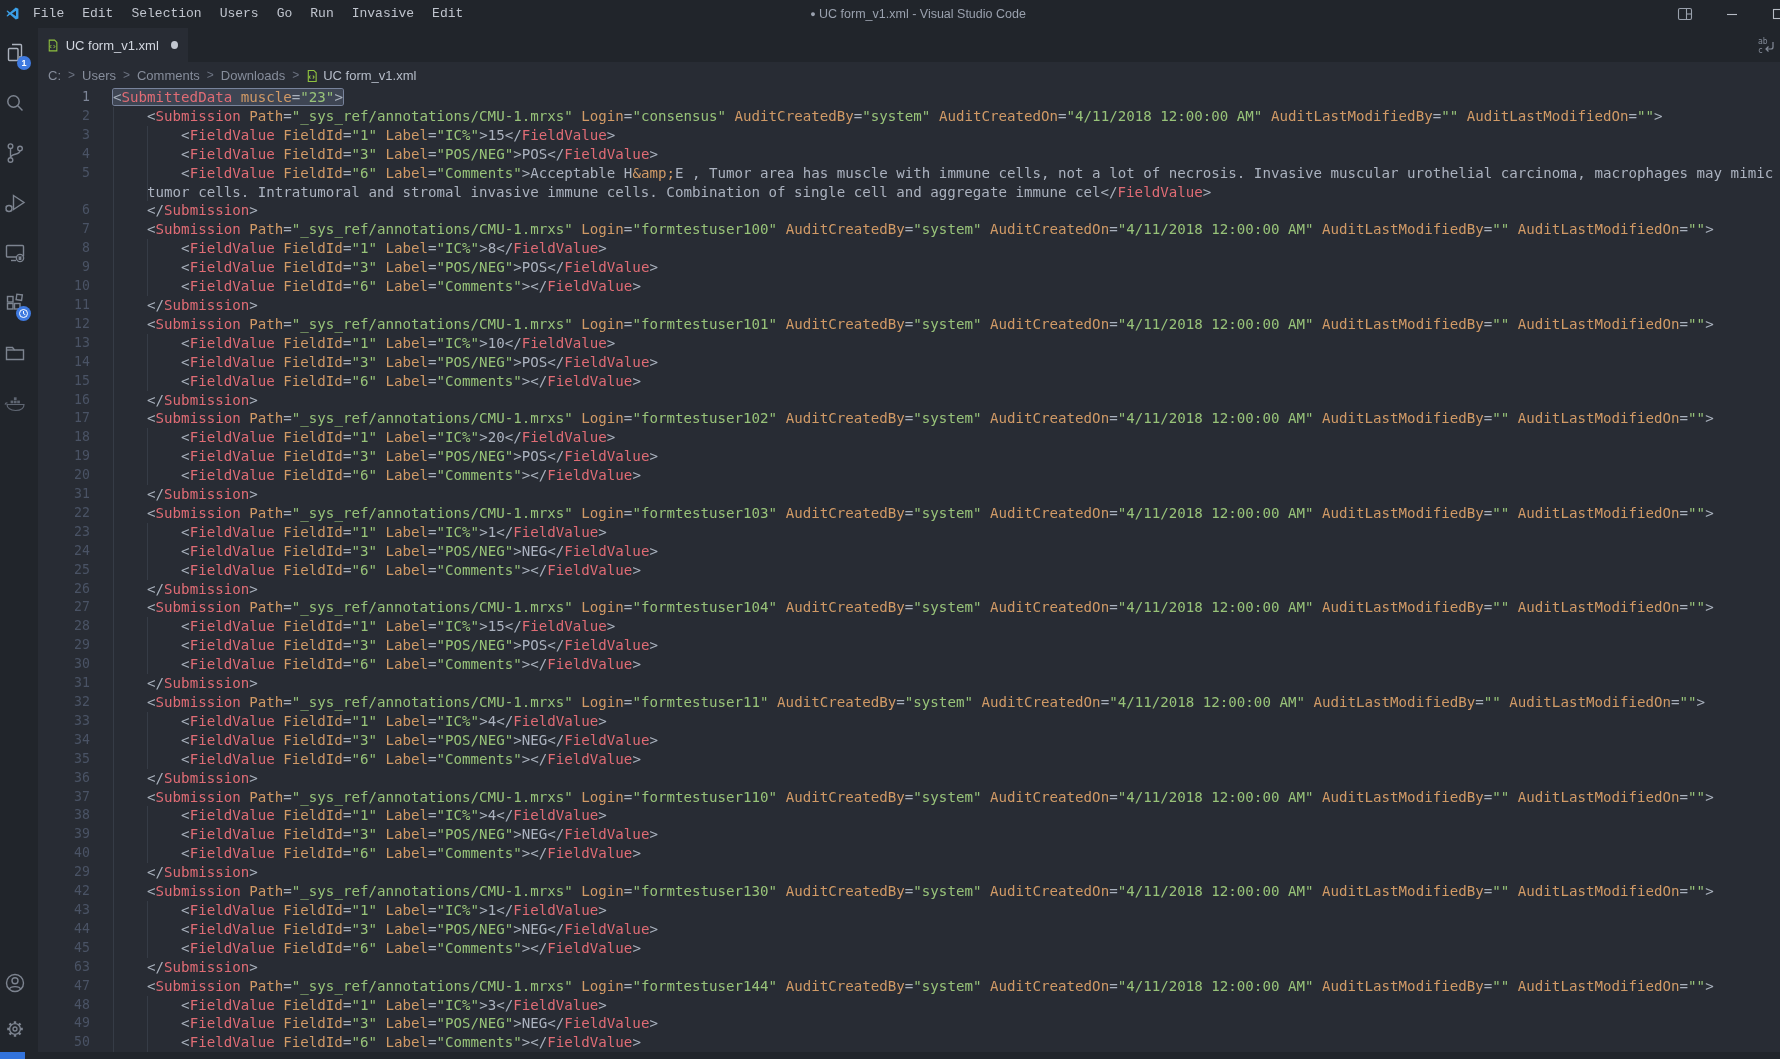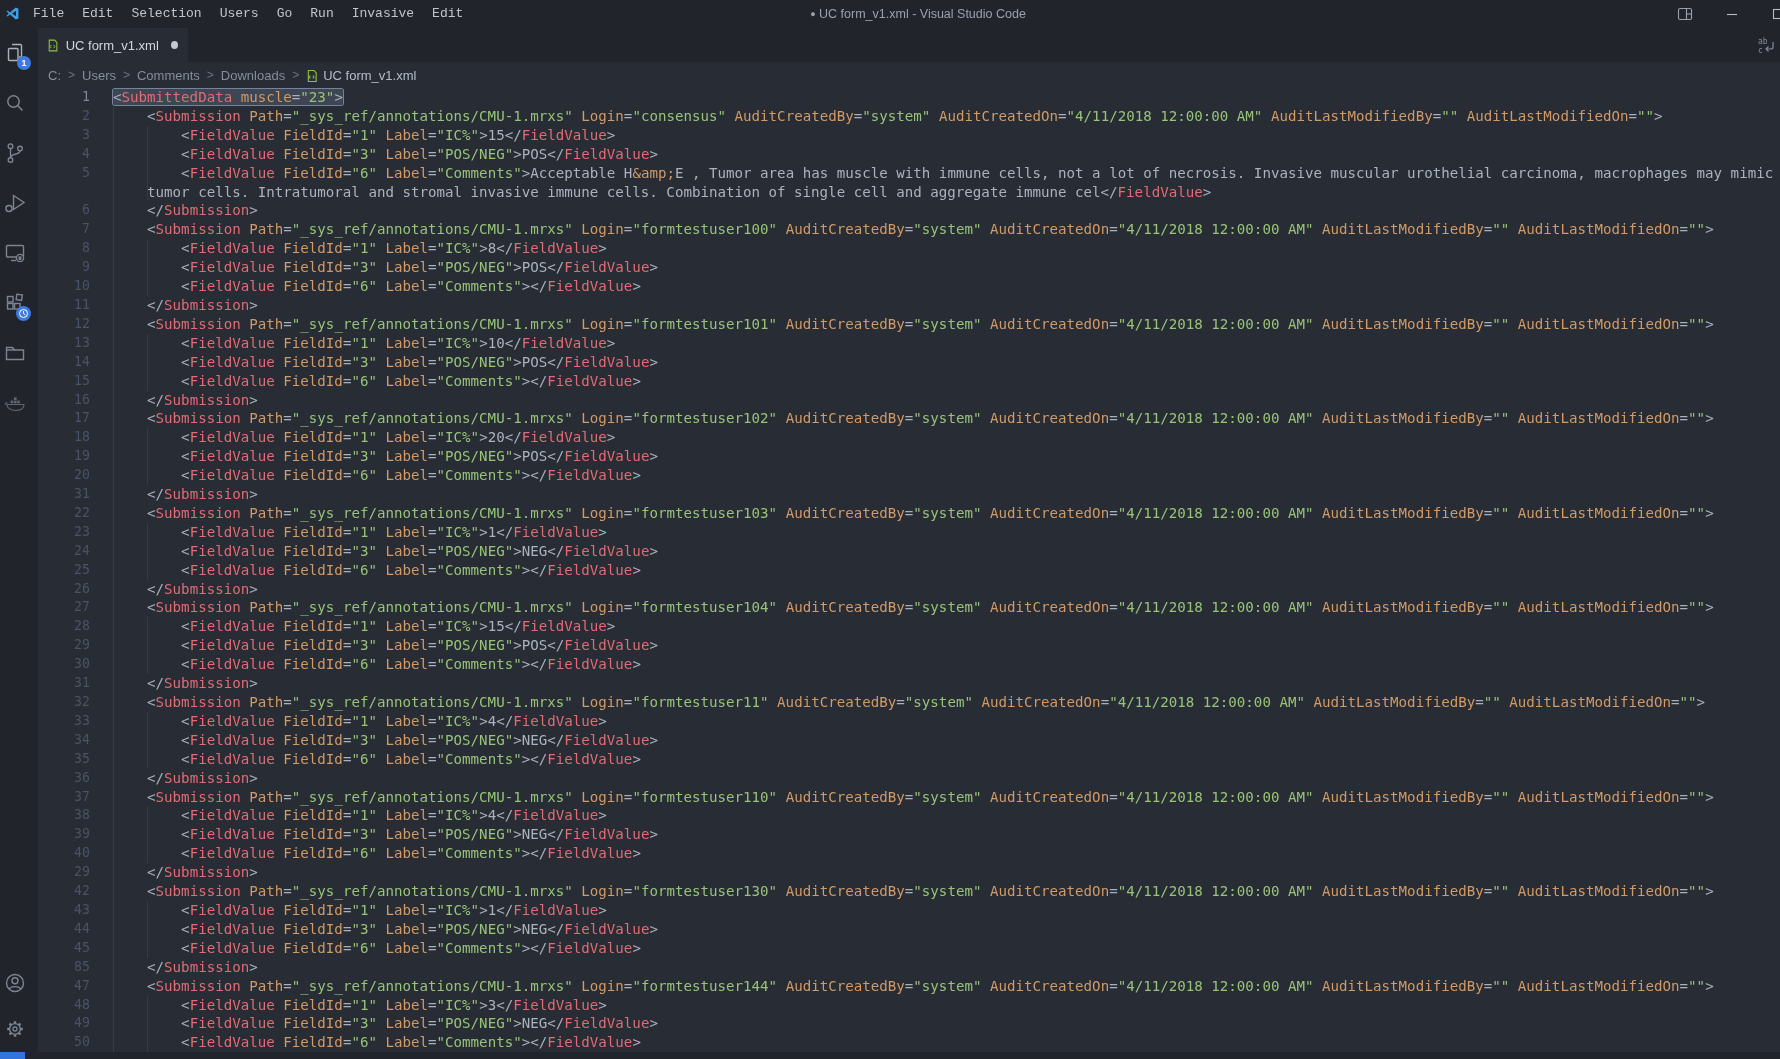--- a/index.html
+++ b/index.html
@@ -276,21 +276,21 @@
       <div class="row"><span class="num">36</span><span class="code"><span class="tx">    </span><span class="pu">&lt;/</span><span class="tg">Submission</span><span class="pu">&gt;</span><span class="guide" style="left: 23px;"></span></span></div>
       <div class="row"><span class="num">37</span><span class="code"><span class="tx">    </span><span class="pu">&lt;</span><span class="tg">Submission</span> <span class="at">Path</span><span class="pu">=</span><span class="st">"_sys_ref/annotations/CMU-1.mrxs"</span> <span class="at">Login</span><span class="pu">=</span><span class="st">"formtestuser110"</span> <span class="at">AuditCreatedBy</span><span class="pu">=</span><span class="st">"system"</span> <span class="at">AuditCreatedOn</span><span class="pu">=</span><span class="st">"4/11/2018 12:00:00 AM"</span> <span class="at">AuditLastModifiedBy</span><span class="pu">=</span><span class="st">""</span> <span class="at">AuditLastModifiedOn</span><span class="pu">=</span><span class="st">""</span><span class="pu">&gt;</span><span class="guide" style="left: 23px;"></span></span></div>
       <div class="row"><span class="num">38</span><span class="code"><span class="tx">        </span><span class="pu">&lt;</span><span class="tg">FieldValue</span> <span class="at">FieldId</span><span class="pu">=</span><span class="st">"1"</span> <span class="at">Label</span><span class="pu">=</span><span class="st">"IC%"</span><span class="pu">&gt;</span><span class="tx">4</span><span class="pu">&lt;/</span><span class="tg">FieldValue</span><span class="pu">&gt;</span><span class="guide" style="left: 23px;"></span><span class="guide" style="left: 57.076px;"></span></span></div>
       <div class="row"><span class="num">39</span><span class="code"><span class="tx">        </span><span class="pu">&lt;</span><span class="tg">FieldValue</span> <span class="at">FieldId</span><span class="pu">=</span><span class="st">"3"</span> <span class="at">Label</span><span class="pu">=</span><span class="st">"POS/NEG"</span><span class="pu">&gt;</span><span class="tx">NEG</span><span class="pu">&lt;/</span><span class="tg">FieldValue</span><span class="pu">&gt;</span><span class="guide" style="left: 23px;"></span><span class="guide" style="left: 57.076px;"></span></span></div>
       <div class="row"><span class="num">40</span><span class="code"><span class="tx">        </span><span class="pu">&lt;</span><span class="tg">FieldValue</span> <span class="at">FieldId</span><span class="pu">=</span><span class="st">"6"</span> <span class="at">Label</span><span class="pu">=</span><span class="st">"Comments"</span><span class="pu">&gt;</span><span class="pu">&lt;/</span><span class="tg">FieldValue</span><span class="pu">&gt;</span><span class="guide" style="left: 23px;"></span><span class="guide" style="left: 57.076px;"></span></span></div>
       <div class="row"><span class="num">29</span><span class="code"><span class="tx">    </span><span class="pu">&lt;/</span><span class="tg">Submission</span><span class="pu">&gt;</span><span class="guide" style="left: 23px;"></span></span></div>
       <div class="row"><span class="num">42</span><span class="code"><span class="tx">    </span><span class="pu">&lt;</span><span class="tg">Submission</span> <span class="at">Path</span><span class="pu">=</span><span class="st">"_sys_ref/annotations/CMU-1.mrxs"</span> <span class="at">Login</span><span class="pu">=</span><span class="st">"formtestuser130"</span> <span class="at">AuditCreatedBy</span><span class="pu">=</span><span class="st">"system"</span> <span class="at">AuditCreatedOn</span><span class="pu">=</span><span class="st">"4/11/2018 12:00:00 AM"</span> <span class="at">AuditLastModifiedBy</span><span class="pu">=</span><span class="st">""</span> <span class="at">AuditLastModifiedOn</span><span class="pu">=</span><span class="st">""</span><span class="pu">&gt;</span><span class="guide" style="left: 23px;"></span></span></div>
       <div class="row"><span class="num">43</span><span class="code"><span class="tx">        </span><span class="pu">&lt;</span><span class="tg">FieldValue</span> <span class="at">FieldId</span><span class="pu">=</span><span class="st">"1"</span> <span class="at">Label</span><span class="pu">=</span><span class="st">"IC%"</span><span class="pu">&gt;</span><span class="tx">1</span><span class="pu">&lt;/</span><span class="tg">FieldValue</span><span class="pu">&gt;</span><span class="guide" style="left: 23px;"></span><span class="guide" style="left: 57.076px;"></span></span></div>
       <div class="row"><span class="num">44</span><span class="code"><span class="tx">        </span><span class="pu">&lt;</span><span class="tg">FieldValue</span> <span class="at">FieldId</span><span class="pu">=</span><span class="st">"3"</span> <span class="at">Label</span><span class="pu">=</span><span class="st">"POS/NEG"</span><span class="pu">&gt;</span><span class="tx">NEG</span><span class="pu">&lt;/</span><span class="tg">FieldValue</span><span class="pu">&gt;</span><span class="guide" style="left: 23px;"></span><span class="guide" style="left: 57.076px;"></span></span></div>
       <div class="row"><span class="num">45</span><span class="code"><span class="tx">        </span><span class="pu">&lt;</span><span class="tg">FieldValue</span> <span class="at">FieldId</span><span class="pu">=</span><span class="st">"6"</span> <span class="at">Label</span><span class="pu">=</span><span class="st">"Comments"</span><span class="pu">&gt;</span><span class="pu">&lt;/</span><span class="tg">FieldValue</span><span class="pu">&gt;</span><span class="guide" style="left: 23px;"></span><span class="guide" style="left: 57.076px;"></span></span></div>
-      <div class="row"><span class="num">85</span><span class="code"><span class="tx">    </span><span class="pu">&lt;/</span><span class="tg">Submission</span><span class="pu">&gt;</span><span class="guide" style="left: 23px;"></span></span></div>
+      <div class="row"><span class="num">63</span><span class="code"><span class="tx">    </span><span class="pu">&lt;/</span><span class="tg">Submission</span><span class="pu">&gt;</span><span class="guide" style="left: 23px;"></span></span></div>
       <div class="row"><span class="num">47</span><span class="code"><span class="tx">    </span><span class="pu">&lt;</span><span class="tg">Submission</span> <span class="at">Path</span><span class="pu">=</span><span class="st">"_sys_ref/annotations/CMU-1.mrxs"</span> <span class="at">Login</span><span class="pu">=</span><span class="st">"formtestuser144"</span> <span class="at">AuditCreatedBy</span><span class="pu">=</span><span class="st">"system"</span> <span class="at">AuditCreatedOn</span><span class="pu">=</span><span class="st">"4/11/2018 12:00:00 AM"</span> <span class="at">AuditLastModifiedBy</span><span class="pu">=</span><span class="st">""</span> <span class="at">AuditLastModifiedOn</span><span class="pu">=</span><span class="st">""</span><span class="pu">&gt;</span><span class="guide" style="left: 23px;"></span></span></div>
       <div class="row"><span class="num">48</span><span class="code"><span class="tx">        </span><span class="pu">&lt;</span><span class="tg">FieldValue</span> <span class="at">FieldId</span><span class="pu">=</span><span class="st">"1"</span> <span class="at">Label</span><span class="pu">=</span><span class="st">"IC%"</span><span class="pu">&gt;</span><span class="tx">3</span><span class="pu">&lt;/</span><span class="tg">FieldValue</span><span class="pu">&gt;</span><span class="guide" style="left: 23px;"></span><span class="guide" style="left: 57.076px;"></span></span></div>
       <div class="row"><span class="num">49</span><span class="code"><span class="tx">        </span><span class="pu">&lt;</span><span class="tg">FieldValue</span> <span class="at">FieldId</span><span class="pu">=</span><span class="st">"3"</span> <span class="at">Label</span><span class="pu">=</span><span class="st">"POS/NEG"</span><span class="pu">&gt;</span><span class="tx">NEG</span><span class="pu">&lt;/</span><span class="tg">FieldValue</span><span class="pu">&gt;</span><span class="guide" style="left: 23px;"></span><span class="guide" style="left: 57.076px;"></span></span></div>
       <div class="row"><span class="num">50</span><span class="code"><span class="tx">        </span><span class="pu">&lt;</span><span class="tg">FieldValue</span> <span class="at">FieldId</span><span class="pu">=</span><span class="st">"6"</span> <span class="at">Label</span><span class="pu">=</span><span class="st">"Comments"</span><span class="pu">&gt;</span><span class="pu">&lt;/</span><span class="tg">FieldValue</span><span class="pu">&gt;</span><span class="guide" style="left: 23px;"></span><span class="guide" style="left: 57.076px;"></span></span></div>
     </div>
 </div>
 
 <div class="statusbar">
   <div class="remote-ind"></div>
 </div>

